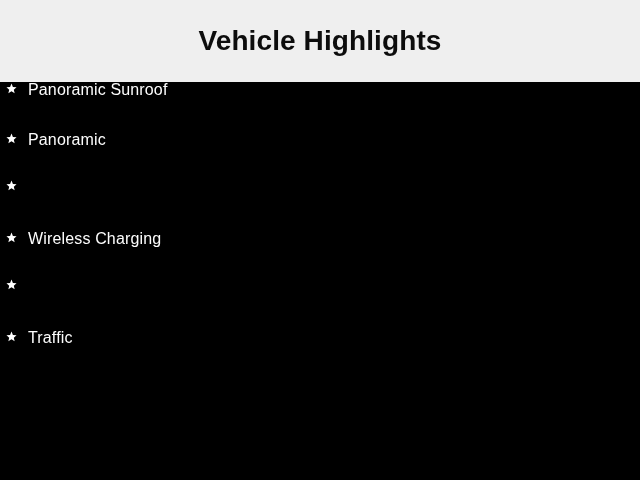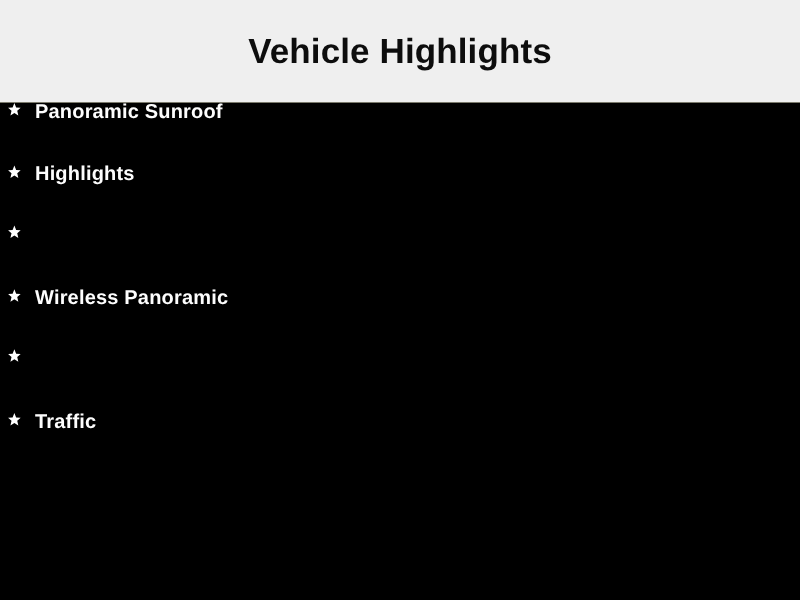--- a/index.html
+++ b/index.html
@@ -91,21 +91,21 @@
     user-select: none;
   }
 
   .star-bullet svg {
     display: block;
     margin: 0 auto;
   }
 
   .highlight-label {
     font-size: 16px;
-    font-weight: bold;
+    font-weight: normal;
     color: #fdfdfd;
     line-height: 1;
     letter-spacing: 0.15px;
     white-space: nowrap;
     padding-left: 6px;
   }
 </style>
 </head>
 <body>
 
@@ -126,39 +126,39 @@
         </span>
         <span class="highlight-label" style="color: rgb(253, 253, 253);">Panoramic Sunroof</span>
       </li>
 
       <li class="highlight-item">
         <span class="star-bullet">
           <svg width="11" height="11" viewBox="0 0 24 24" aria-hidden="true">
             <polygon points="12,1 15.1,8.6 23,9.2 17,14.5 18.9,22.5 12,18.2 5.1,22.5 7,14.5 1,9.2 8.9,8.6" fill="#ffffff"></polygon>
           </svg>
         </span>
-        <span class="highlight-label" style="color: rgb(253, 253, 253);">Highlights</span>
+        <span class="highlight-label" style="color: rgb(253, 253, 253);">Panoramic</span>
       </li>
 
 
       <li class="highlight-item">
         <span class="star-bullet">
           <svg width="11" height="11" viewBox="0 0 24 24" aria-hidden="true">
             <polygon points="12,1 15.1,8.6 23,9.2 17,14.5 18.9,22.5 12,18.2 5.1,22.5 7,14.5 1,9.2 8.9,8.6" fill="#ffffff"></polygon>
           </svg>
         </span>
       </li>
 
       <li class="highlight-item">
         <span class="star-bullet">
           <svg width="11" height="11" viewBox="0 0 24 24" aria-hidden="true">
             <polygon points="12,1 15.1,8.6 23,9.2 17,14.5 18.9,22.5 12,18.2 5.1,22.5 7,14.5 1,9.2 8.9,8.6" fill="#ffffff"></polygon>
           </svg>
         </span>
-        <span class="highlight-label" style="color: rgb(253, 253, 253);">Wireless Panoramic</span>
+        <span class="highlight-label" style="color: rgb(253, 253, 253);">Wireless Charging</span>
       </li>
 
 
       <li class="highlight-item">
         <span class="star-bullet">
           <svg width="11" height="11" viewBox="0 0 24 24" aria-hidden="true">
             <polygon points="12,1 15.1,8.6 23,9.2 17,14.5 18.9,22.5 12,18.2 5.1,22.5 7,14.5 1,9.2 8.9,8.6" fill="#ffffff"></polygon>
           </svg>
         </span>
       </li>

